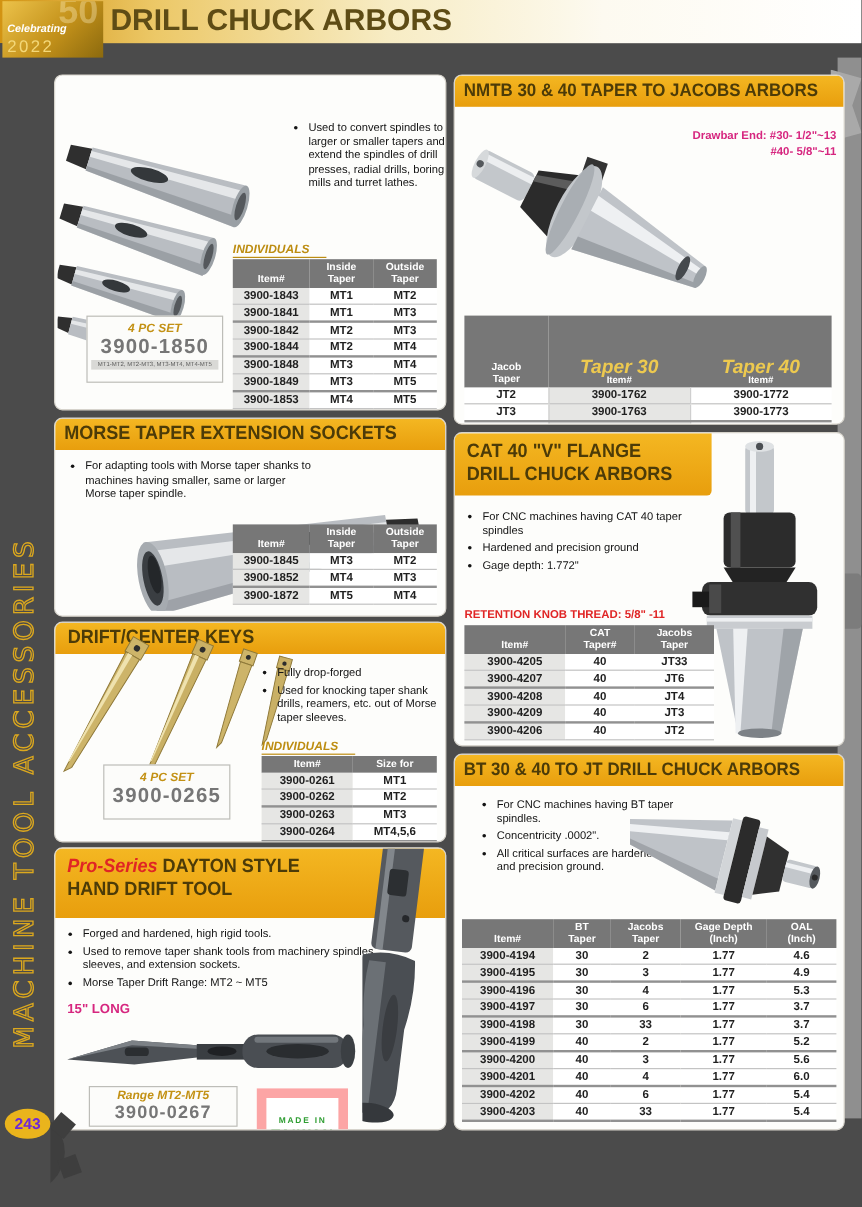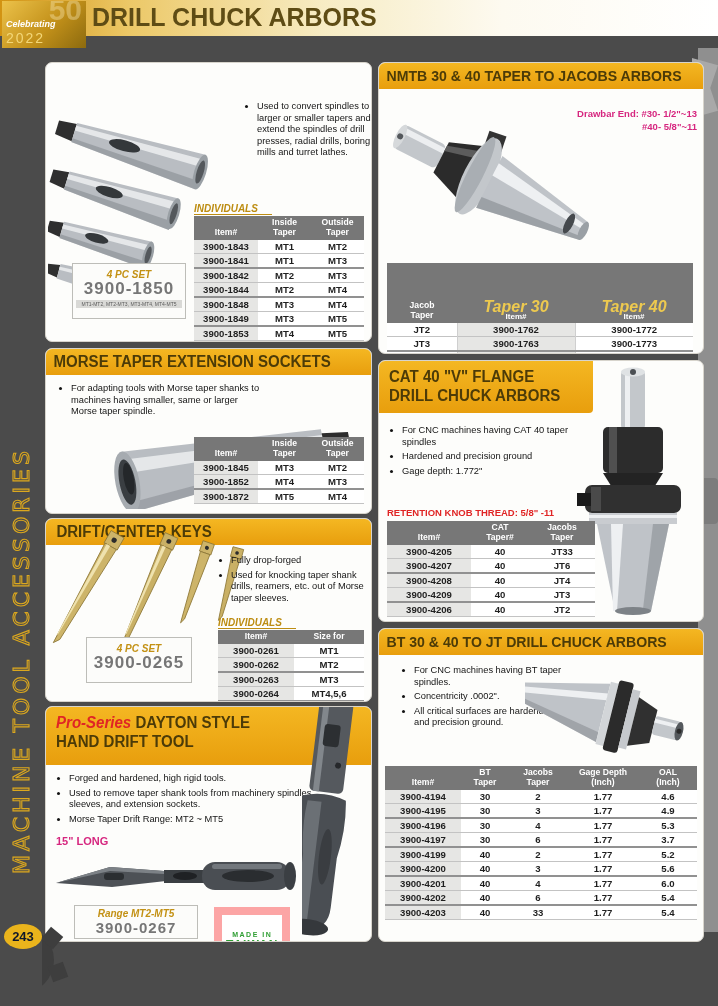--- a/index.html
+++ b/index.html
@@ -16,21 +16,21 @@
   .logo .yr{position:absolute;left:4px;top:29px;font-size:14px;font-weight:400;color:#f3d778;letter-spacing:2px;}
 
   
   .sidebar{position:absolute;left:0;top:36px;width:42px;height:970px;background:#4b4b4b;z-index:2;}
   .side-text{position:absolute;left:0;top:330px;width:42px;height:590px;display:flex;align-items:center;justify-content:center;
     writing-mode:vertical-rl;transform:rotate(180deg);
     font-family:"DejaVu Sans",sans-serif;font-size:22px;font-weight:400;letter-spacing:4px;
     color:transparent;-webkit-text-stroke:1.1px #dca81e;}
   .gear{position:absolute;z-index:1;}
   .page-badge{position:absolute;left:4px;top:924px;width:38px;height:25px;border-radius:50%;
-    background:#eab41c;color:#0f172a;font-size:13px;font-weight:800;display:flex;align-items:center;justify-content:center;z-index:6;}
+    background:#eab41c;color:#6d28d9;font-size:13px;font-weight:800;display:flex;align-items:center;justify-content:center;z-index:6;}
   .right-strip{position:absolute;left:698px;top:48px;width:20px;height:884px;background:#8f8f8f;}
   .right-strip .g1{position:absolute;left:-6px;top:10px;width:26px;height:60px;background:#a9a9a9;clip-path:polygon(0 0,100% 12%,70% 50%,100% 88%,0 100%);}
   .right-strip .g2{position:absolute;left:0px;top:430px;width:20px;height:46px;background:#7c7c7c;border-radius:4px;}
 
   
   .panel{position:absolute;background:#fdfdfb;border:1px solid #d7d4cc;border-radius:7px;overflow:hidden;}
   .bar{background:linear-gradient(#f4b722,#e89e0d);height:26px;line-height:26px;color:#4c3b08;overflow:hidden;}
   .bar-title{display:inline-block;transform:scaleX(.94);transform-origin:0 50%;font-weight:800;font-size:16px;white-space:nowrap;}
   .bar-right{text-align:left;}
   .bar-right .bar-title{transform-origin:100% 50%;}
@@ -578,20 +578,27 @@
           <td>5.3</td>
         </tr>
         <tr>
           <td>3900-4197</td>
           <td>30</td>
           <td>6</td>
           <td>1.77</td>
           <td>3.7</td>
         </tr>
         <tr>
+          <td>3900-4198</td>
+          <td>30</td>
+          <td>33</td>
+          <td>1.77</td>
+          <td>3.7</td>
+        </tr>
+        <tr>
           <td>3900-4199</td>
           <td>40</td>
           <td>2</td>
           <td>1.77</td>
           <td>5.2</td>
         </tr>
         <tr>
           <td>3900-4200</td>
           <td>40</td>
           <td>3</td>

